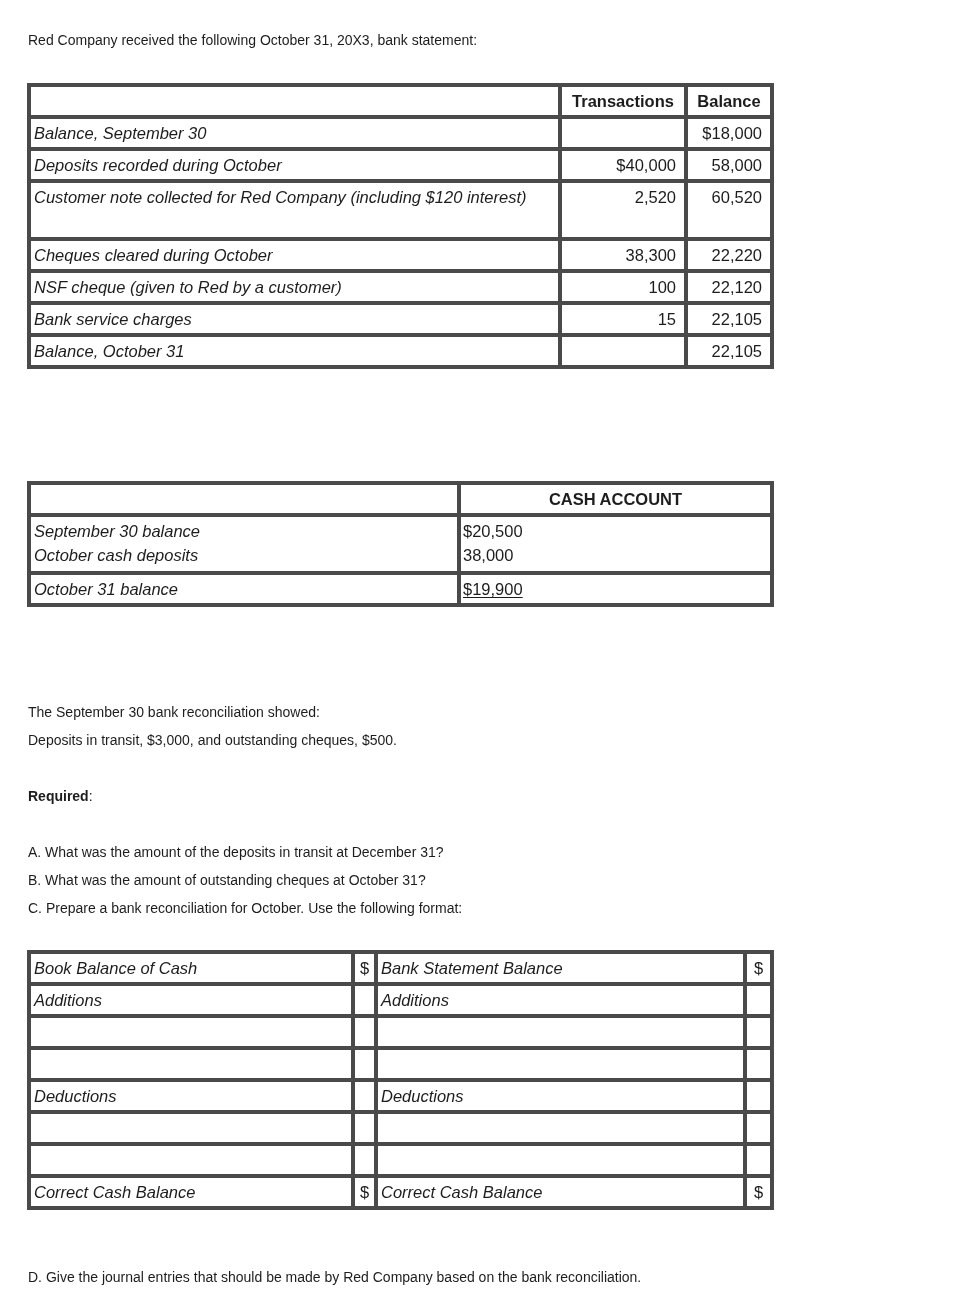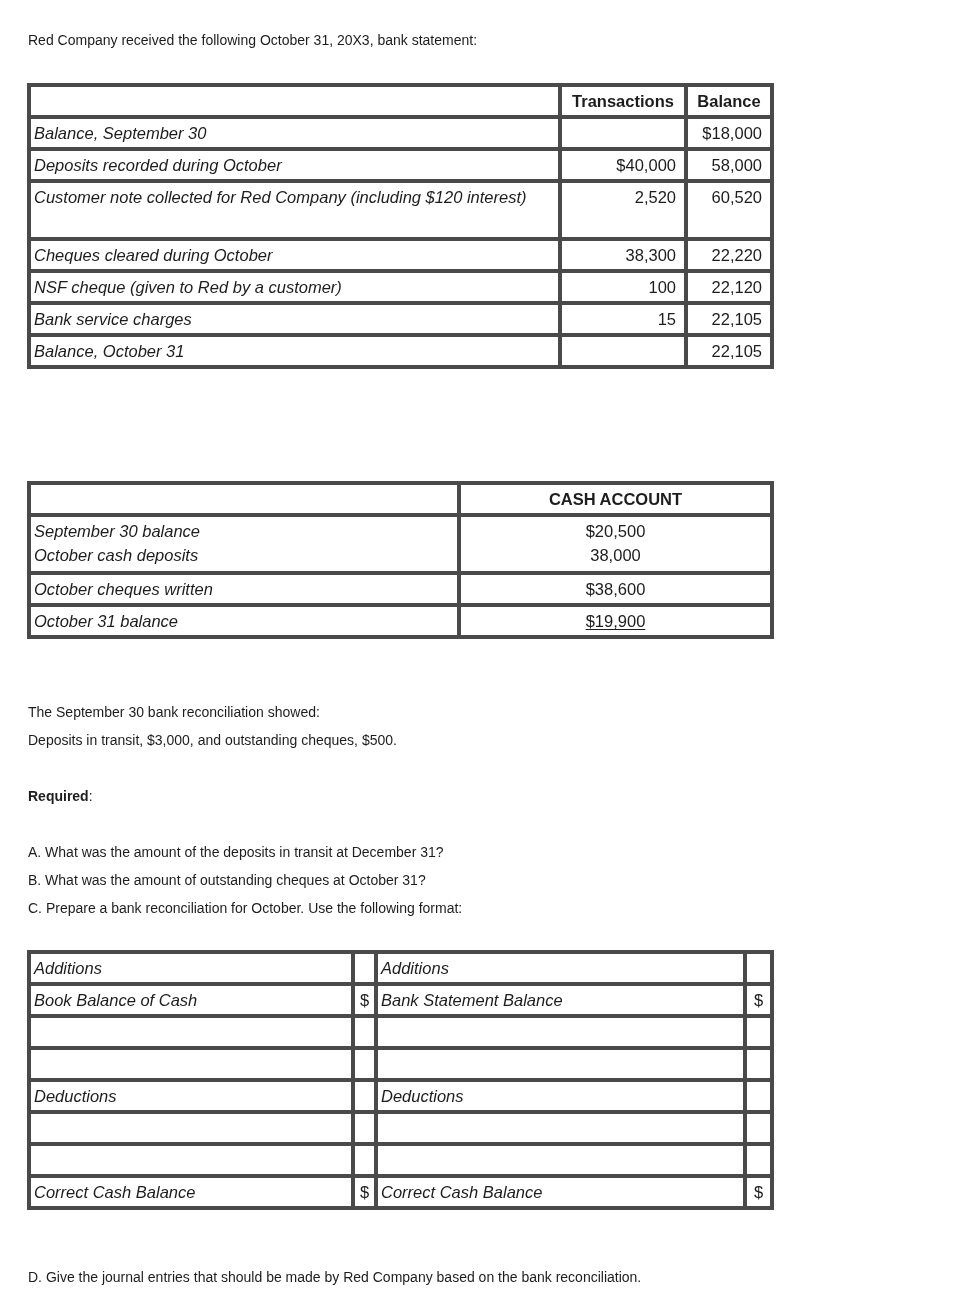--- a/index.html
+++ b/index.html
@@ -51,21 +51,21 @@
     font-weight: normal;
     font-size: 16.5px;
     line-height: 24px;
     padding: 2px 2px 2px 2px;
     vertical-align: top;
     color: #1d1d1d;
     background: #ffffff;
   }
   .acct-table .desc   { text-align: left;  padding-left: 3px; font-style: italic; }
   .acct-table .num    { text-align: right; padding-right: 8px; }
-  .acct-table .ctr    { text-align: center; }
+  .acct-table .ctr    { }
   .acct-table .hd     { font-weight: bold; text-align: center; }
   .acct-table .blank  { }
   .u-line { text-decoration: underline; text-underline-offset: 2px; }
 
   
   #table-bank-statement { left: 27px; top: 83px; width: 743px; }
   #table-bank-statement col.c-desc { width: 531px; }
   #table-bank-statement col.c-tx   { width: 126px; }
   #table-bank-statement col.c-bal  { width: 86px; }
   #table-bank-statement tr.r-head td { height: 30px; }
@@ -169,24 +169,20 @@
         <td class="desc">
           <div>September 30 balance</div>
           <div>October cash deposits</div>
         </td>
         <td class="ctr">
           <div>$20,500</div>
           <div>38,000</div>
         </td>
       </tr>
 
-      <tr class="r-1line">
-        <td class="desc">October cheques written</td>
-        <td class="ctr">$38,600</td>
-      </tr>
 
       <tr class="r-1line">
         <td class="desc">October 31 balance</td>
         <td class="ctr"><span class="u-line">$19,900</span></td>
       </tr>
     </tbody>
   </table>
 
   <div class="para" style="top:698px;">The September 30 bank reconciliation showed:</div>
   <div class="para" style="top:726px;">Deposits in transit, $3,000, and outstanding cheques, $500.</div>
@@ -199,30 +195,30 @@
 
   <table class="acct-table" id="table-reconciliation">
     <colgroup>
       <col class="c-left">
         <col class="c-lsym">
         <col class="c-right">
         <col class="c-rsym">
     </colgroup>
     <tbody>
       <tr>
+        <td class="desc">Book Balance of Cash</td>
+        <td class="sym">$</td>
+        <td class="desc">Bank Statement Balance</td>
+        <td class="sym">$</td>
+      </tr>
+      <tr>
         <td class="desc">Additions</td>
         <td class="sym"></td>
         <td class="desc">Additions</td>
         <td class="sym"></td>
-      </tr>
-      <tr>
-        <td class="desc">Book Balance of Cash</td>
-        <td class="sym">$</td>
-        <td class="desc">Bank Statement Balance</td>
-        <td class="sym">$</td>
       </tr>
       <tr>
         <td class="desc"></td>
         <td class="sym"></td>
         <td class="desc"></td>
         <td class="sym"></td>
       </tr>
       <tr>
         <td class="desc"></td>
         <td class="sym"></td>

